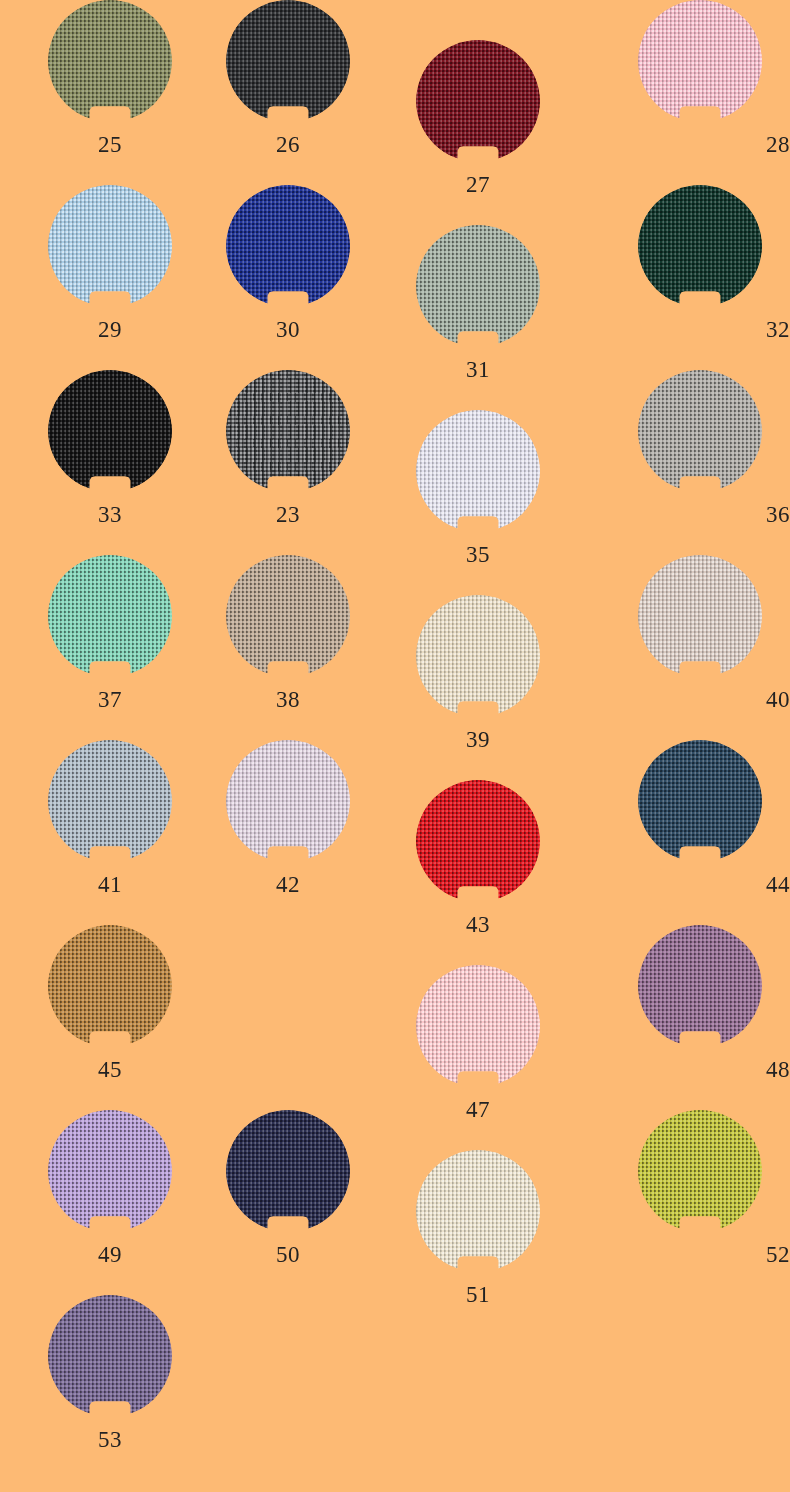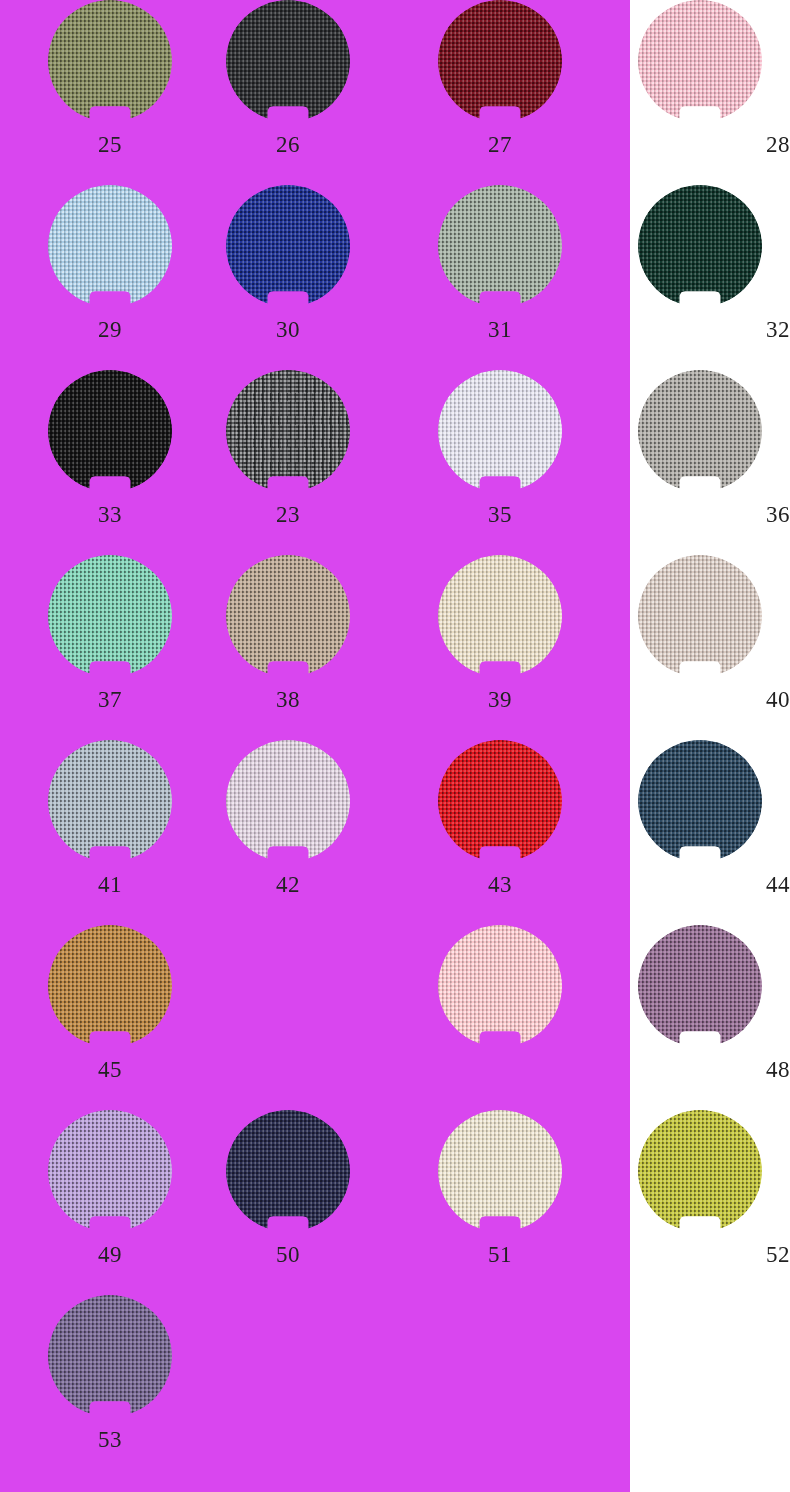--- a/index.html
+++ b/index.html
@@ -13,44 +13,44 @@
 
   body {
     width: 790px;
     height: 1492px;
     font-family: "Liberation Serif", "DejaVu Serif", serif;
     overflow: hidden;
   }
 
   #swatch-sheet {
     position: relative;
-    width: 630px;
+    width: 790px;
     height: 1492px;
-    background: #d946ef;
+    background: #fdba74;
   }
 
   .swatch-row {
     position: relative;
     width: 790px;
     height: 185px;
   }
 
   
   .swatch-cell {
     position: absolute;
     top: 0;
     width: 180px;
     height: 185px;
     text-align: center;
   }
 
   
   .col-0 { left: 20px; }
   .col-1 { left: 198px; }
-  .col-2 { left: 410px; }
+  .col-2 { left: 388px; margin-top: 40px; }
   .col-3 { left: 610px; text-align: right; }
 
   
   .swatch-disc-wrap {
     position: relative;
     width: 124px;
     height: 122px;
     margin: 0 auto;
   }
 
@@ -276,20 +276,21 @@
       <div class="swatch-cell col-0">
         <div class="swatch-disc-wrap">
           <div class="swatch-disc" style="background-color: rgb(192, 138, 68);"></div>
         </div>
         <div class="swatch-label">45</div>
       </div>
       <div class="swatch-cell col-2">
         <div class="swatch-disc-wrap">
           <div class="swatch-disc light" style="background-color: rgb(251, 200, 204);"></div>
         </div>
+        <div class="swatch-label">47</div>
       </div>
       <div class="swatch-cell col-3">
         <div class="swatch-disc-wrap">
           <div class="swatch-disc" style="background-color: rgb(155, 115, 153);"></div>
         </div>
         <div class="swatch-label">48</div>
       </div>
     </div>
     <div class="swatch-row">
       <div class="swatch-cell col-0">

